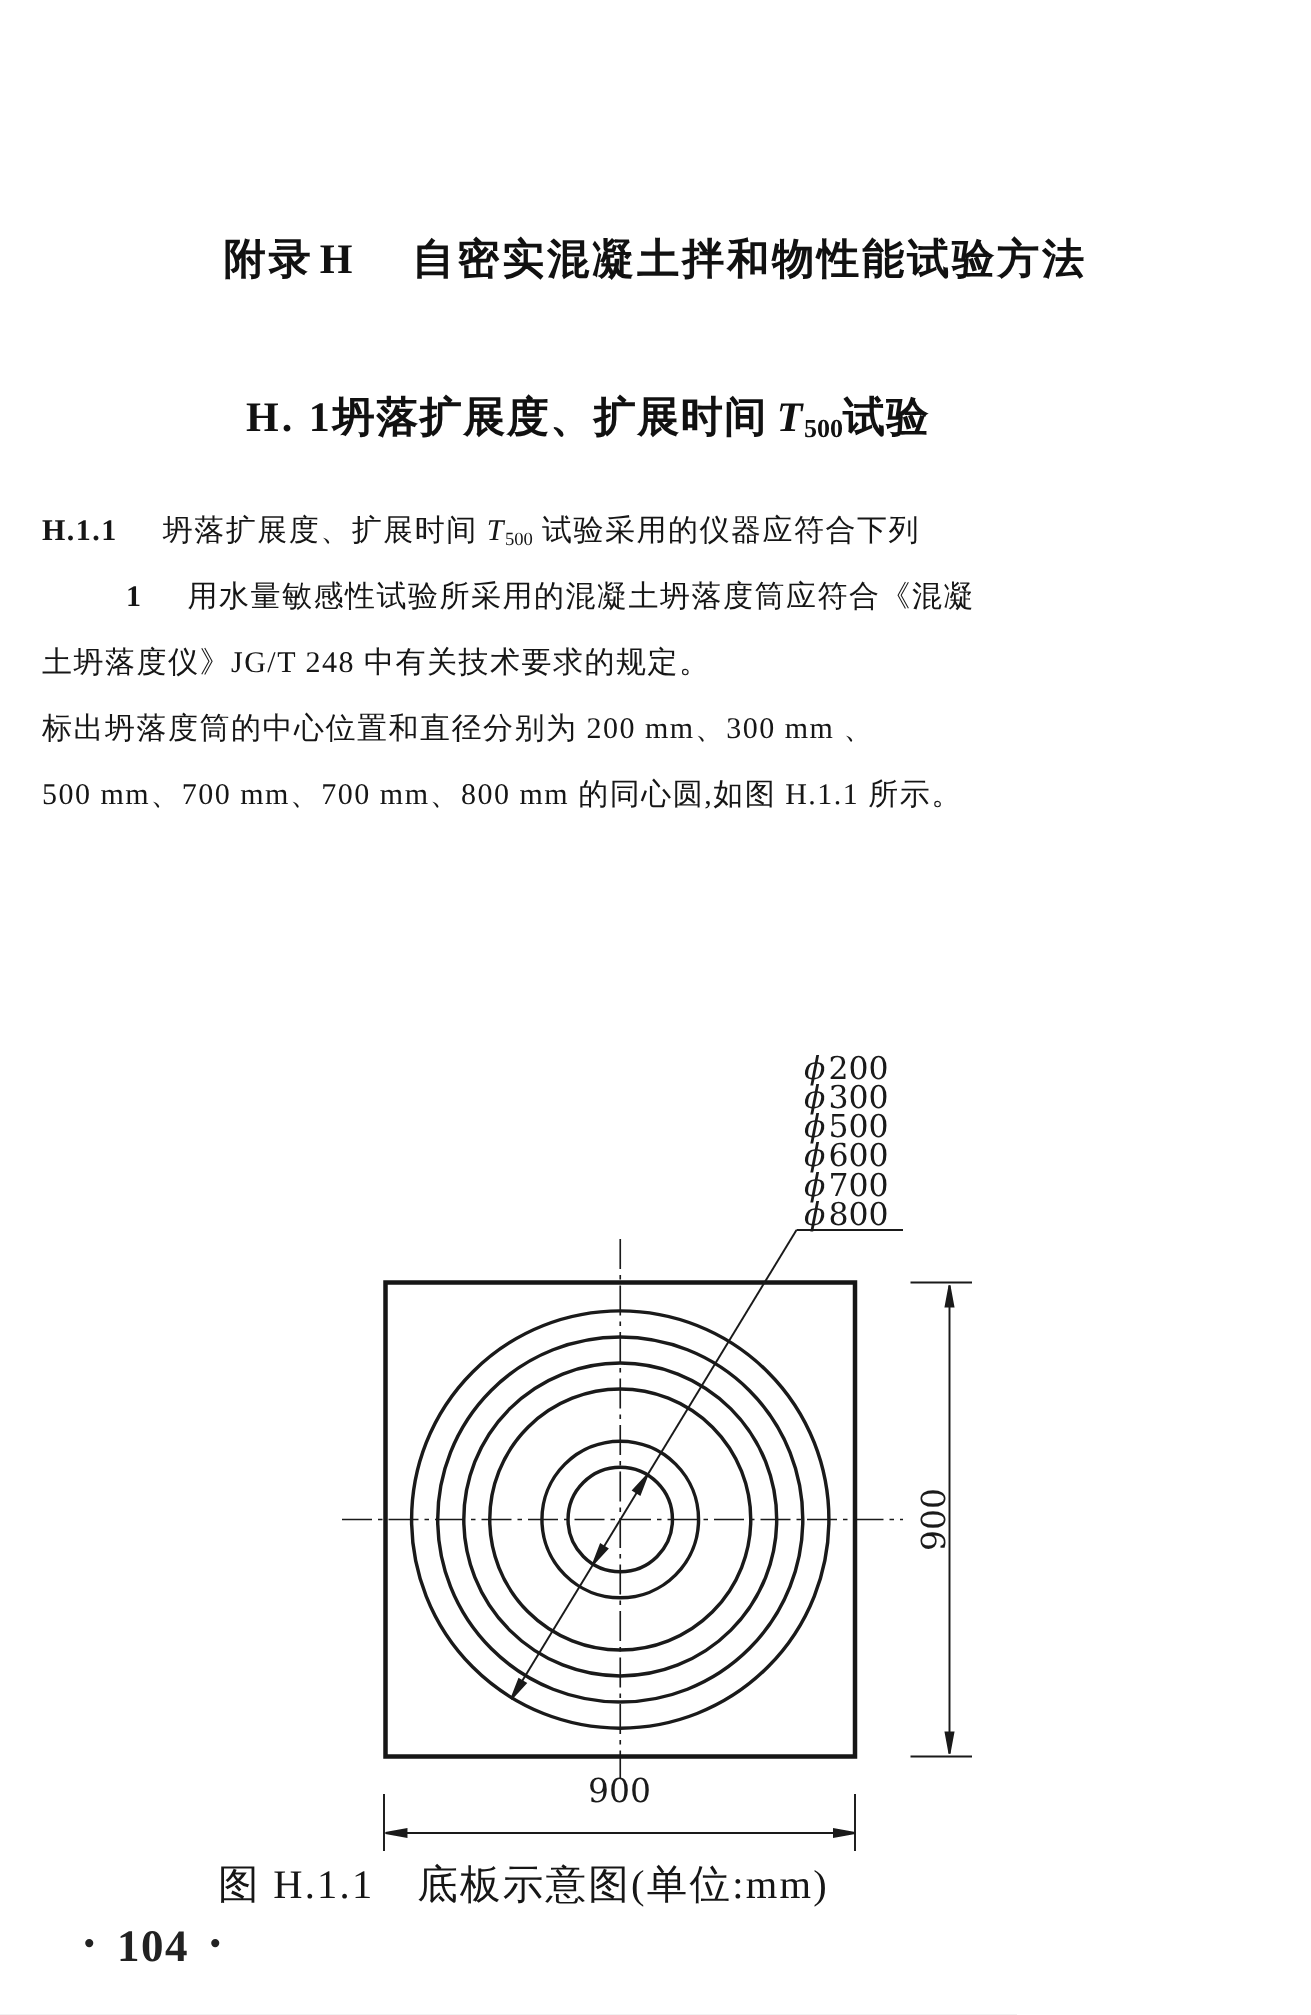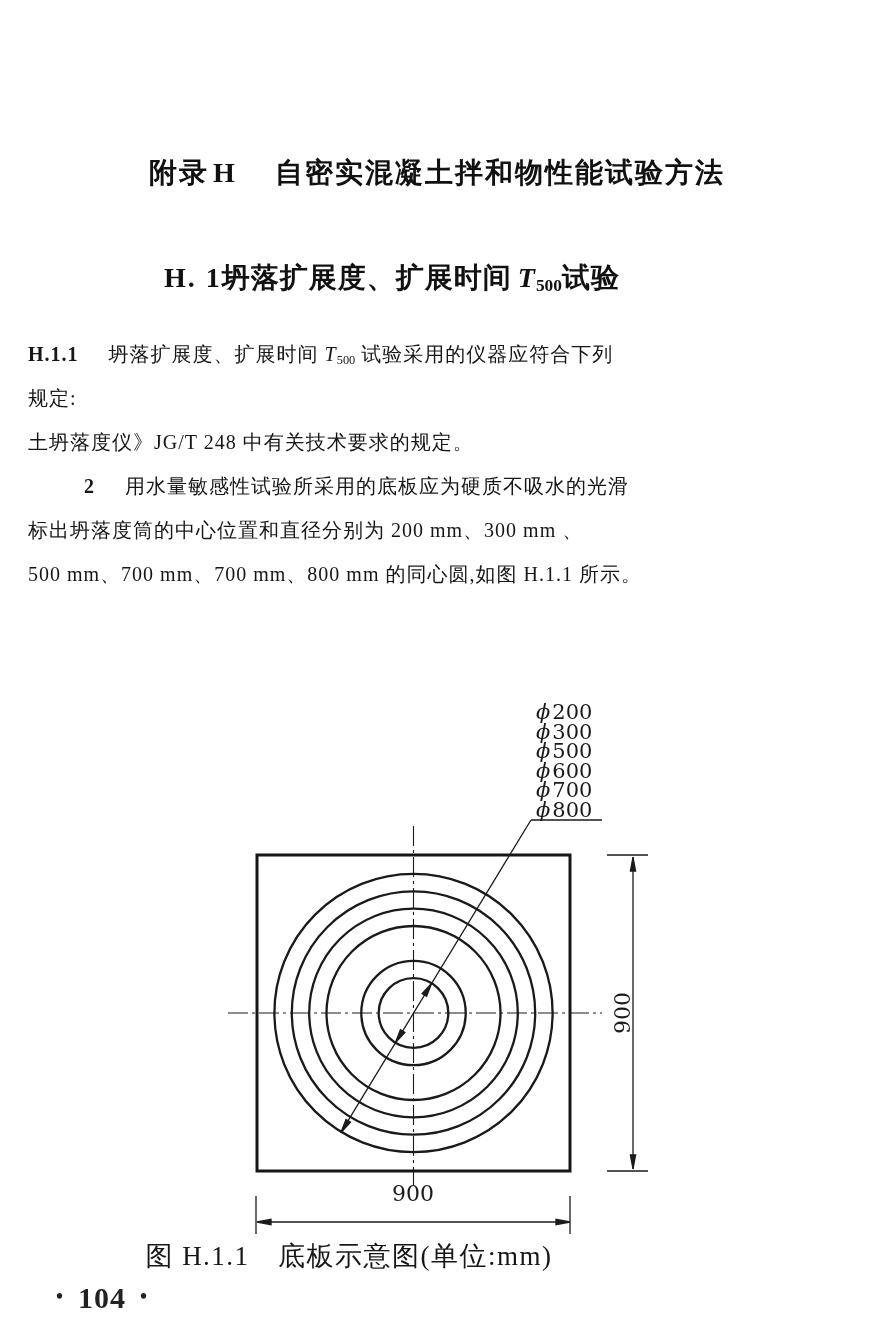--- a/index.html
+++ b/index.html
@@ -55,23 +55,22 @@
 <body>
 
 <div class="page">
 
   <div class="abs doc-title"><span>附录</span><span class="latin">H</span><span class="gap"></span><span>自密实混凝土拌和物性能试验方法</span></div>
 
   <div class="abs section-heading"><span class="latin">H. 1</span><span class="gap" style="width:26px"></span><span>坍落扩展度、扩展时间</span><span class="t-sym bold">T</span><span class="t-sub bold">500</span><span>试验</span></div>
 
   <div class="abs body-text">
     <div class="body-line"><span class="num">H.1.1</span><span class="numgap"></span><span>坍落扩展度、扩展时间</span><span class="t-sym">T</span><span class="t-sub">500</span>&nbsp;<span>试验采用的仪器应符合下列</span></div>
-    <div class="body-line"><span>规定:</span></div>
+    <div class="body-line"><span class="indent"></span><span class="num">1</span><span class="numgap"></span><span>用水量敏感性试验所采用的混凝土坍落度筒应符合《混凝</span></div>
     <div class="body-line"><span>土坍落度仪》JG/T 248 中有关技术要求的规定。</span></div>
-    <div class="body-line"><span class="indent"></span><span class="num">2</span><span class="numgap"></span><span>用水量敏感性试验所采用的底板应为硬质不吸水的光滑</span></div>
     <div class="body-line"><span>标出坍落度筒的中心位置和直径分别为 200 mm、300 mm 、</span></div>
     <div class="body-line"><span>500 mm、700 mm、700 mm、800 mm 的同心圆,如图 H.1.1 所示。</span></div>
   </div>
 
   <svg class="abs figure-svg" viewBox="0 690 874 585" width="874" height="585" xmlns="http://www.w3.org/2000/svg">
 
     <line x1="413.5" y1="826" x2="413.5" y2="1186" stroke="#1a1a1a" stroke-width="1.1" stroke-dasharray="20 4 3 4"></line>
     <line x1="228" y1="1013" x2="602" y2="1013" stroke="#1a1a1a" stroke-width="1.1" stroke-dasharray="20 4 3 4"></line>
 
     <rect x="257" y="855" width="313" height="316" fill="none" stroke="#161616" stroke-width="3"></rect>

